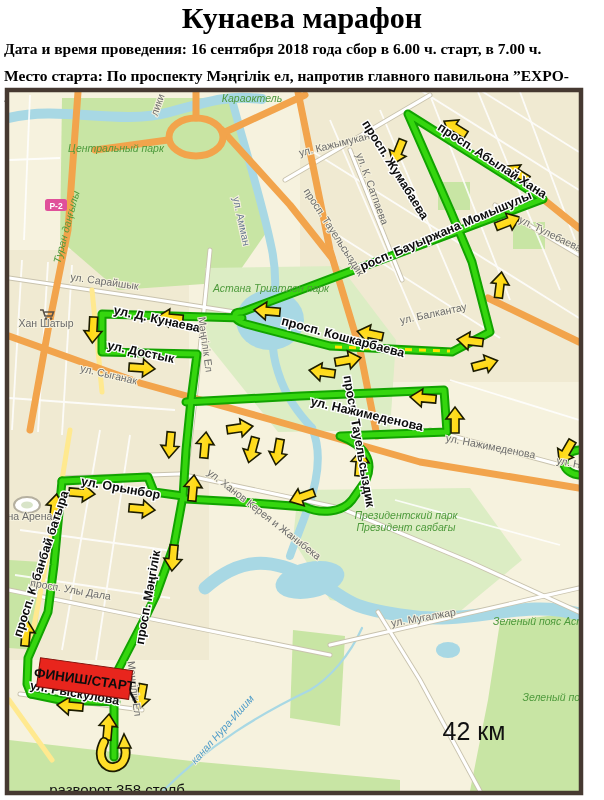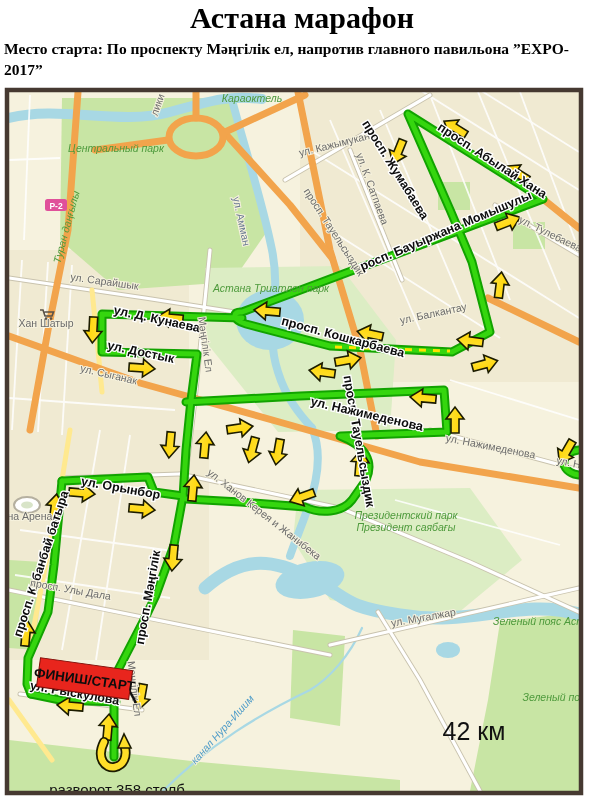--- a/index.html
+++ b/index.html
@@ -25,21 +25,22 @@
   .wline{stroke:#a8d8e4;fill:none;stroke-linecap:round;}
   .park{fill:#c8e5a4;}
   .parkpale{fill:#dcedc4;}
   .arw{fill:url(#agrad);stroke:#1c1c00;stroke-width:1.6;}
 </style>
 </head>
 <body>
 
 <div id="page">
   <div id="hdr">
-    <div class="title">Астана марафон</div>
+    <div class="title">Кунаева марафон</div>
+    <div class="sub">Дата и время проведения: 16 сентября 2018 года сбор в 6.00 ч. старт, в 7.00 ч.</div>
     <div class="sub">Место старта: По проспекту Мәңгілік ел, напротив главного павильона ”EXPO-2017”</div>
   </div>
 
   <svg width="604" height="800" viewBox="0 0 604 800">
     <defs>
       <linearGradient id="agrad" x1="0" y1="-1" x2="0" y2="1" gradientUnits="objectBoundingBox">
         <stop offset="0" stop-color="#fff176"></stop>
           <stop offset="1" stop-color="#ffd400"></stop>
       </linearGradient>
       <clipPath id="mapclip">

